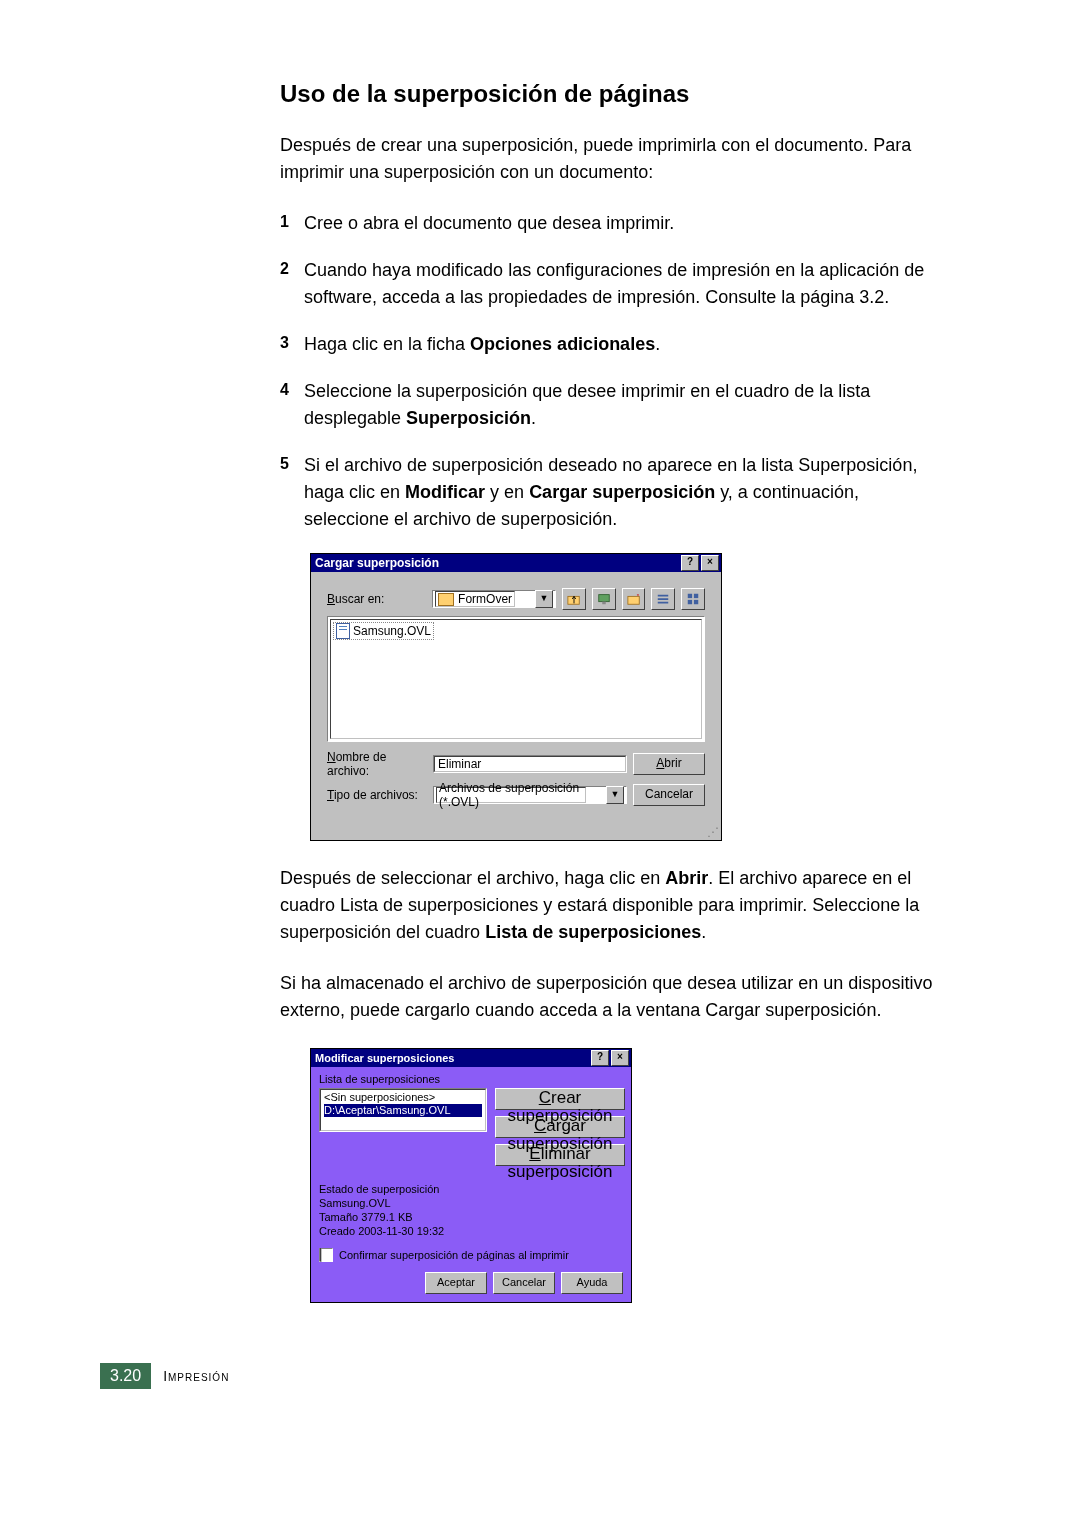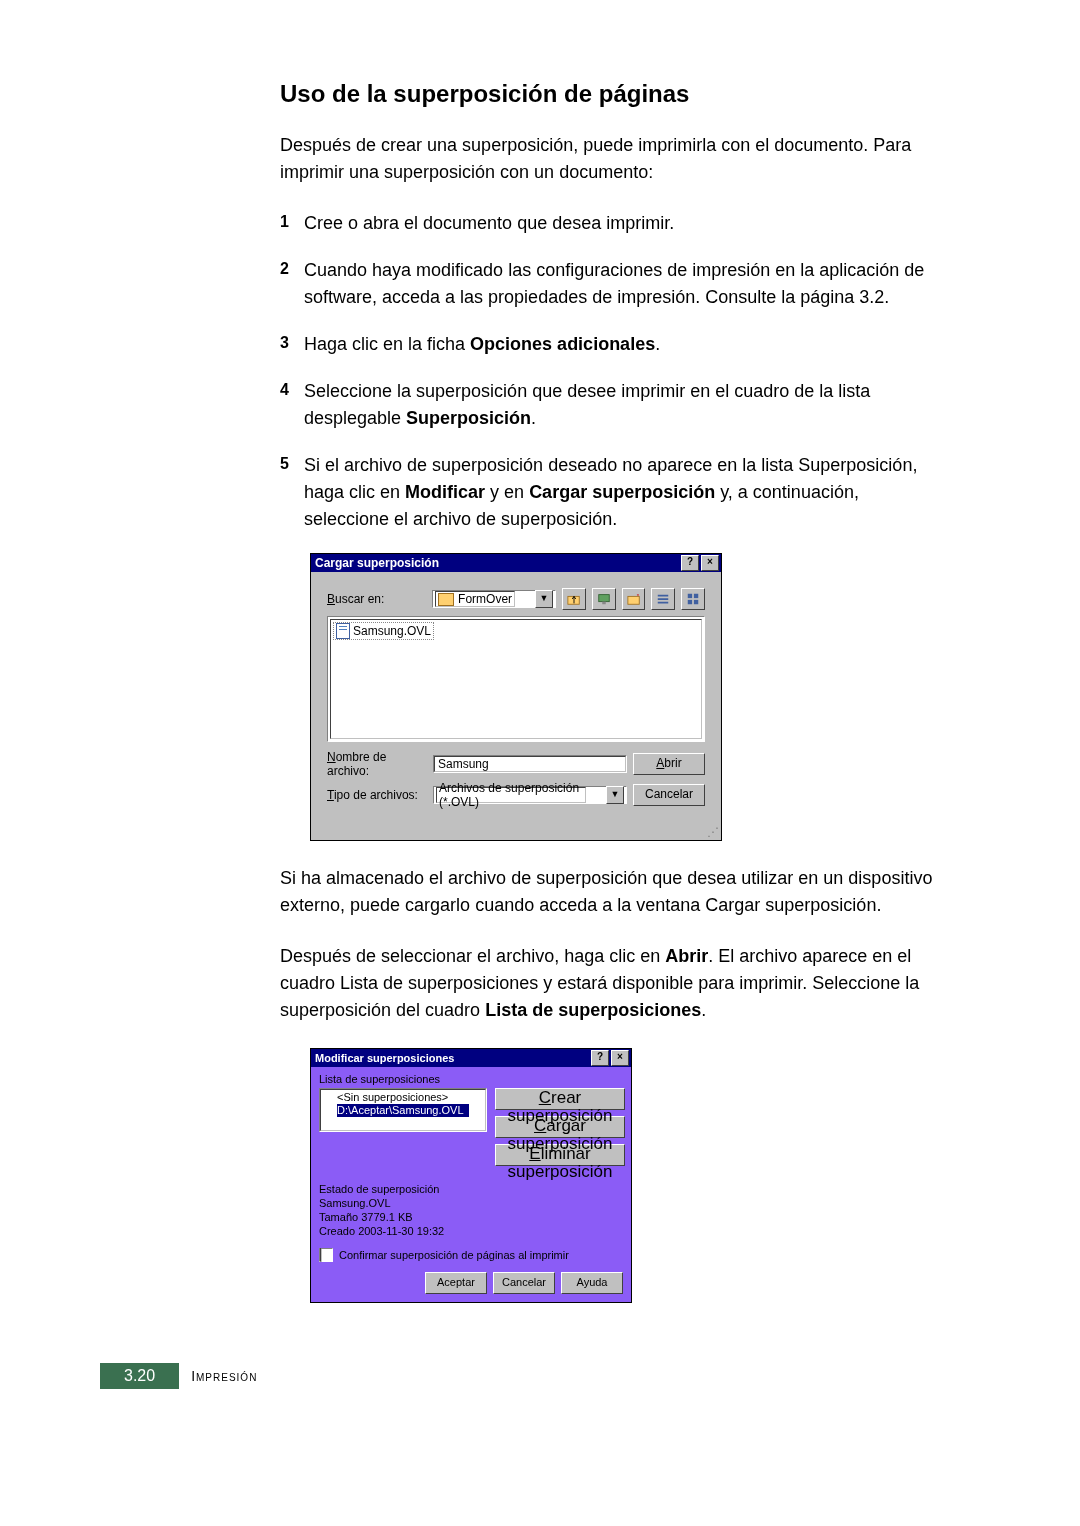--- a/index.html
+++ b/index.html
@@ -234,21 +234,21 @@
     border-bottom-color:#fff;
     height:44px;
     box-sizing:border-box;
   }
   .listbox-inner{
     border:1px solid #404040;
     border-right-color:#c0c0c0;
     border-bottom-color:#c0c0c0;
     height:100%;
     box-sizing:border-box;
-    padding:1px 16px;
+    padding:1px 3px;
     line-height:13px;
   }
   .sel{ background:#000080; color:#fff; }
   .btn2{
     width:128px;height:20px;
     background:#c0c0c0;
     border:1px solid #fff;
     border-right-color:#404040;
     border-bottom-color:#404040;
     text-align:center;
@@ -289,21 +289,21 @@
   .footer{
     margin-top: 60px;
     margin-left: 40px;
     display:flex;
     align-items:center;
     gap:12px;
   }
   .pagebox{
     background:#3a7050;
     color:#fff;
-    padding:4px 24px;
+    padding:4px 10px;
     font-size:16px;
   }
   .footer-label{
     font-size:14px;
     letter-spacing:1px;
     font-variant: small-caps;
   }
 </style>
 </head>
 <body>
@@ -394,43 +394,43 @@
           <div class="filelist-inner">
             <span class="file-item">
               <span class="doc-ico"></span>
               <span>Samsung.OVL</span>
             </span>
           </div>
         </div>
         <div class="row" style="margin-top:8px">
           <span class="lbl underline-first">Nombre de archivo:</span>
           <div class="textfield" style="flex:1">
-            <div class="textfield-inner">Samsung</div>
+            <div class="textfield-inner">Eliminar</div>
           </div>
           <div class="btn underline-first">Abrir</div>
         </div>
         <div class="row">
           <span class="lbl underline-first">Tipo de archivos:</span>
           <div class="combo" style="flex:1">
             <div class="combo-inner">
                 <span>Archivos de superposición (*.OVL)</span>
               </div>
             <div class="dropbtn">▼</div>
           </div>
           <div class="btn">Cancelar</div>
         </div>
       </div>
       <div class="resize-grip">⋰</div>
     </div>
 
-    <p class="intro" style="margin-top:10px">Si ha almacenado el archivo de superposición que desea utilizar en un dispositivo externo, puede cargarlo cuando acceda a la ventana Cargar superposición.</p>
-
     <p class="intro">
       <span>Después de seleccionar el archivo, haga clic en </span><span class="bold">Abrir</span><span>. El archivo aparece en el cuadro Lista de superposiciones y estará disponible para imprimir. Seleccione la superposición del cuadro </span><span class="bold">Lista de superposiciones</span><span>.</span>
     </p>
+
+    <p class="intro" style="margin-top:10px">Si ha almacenado el archivo de superposición que desea utilizar en un dispositivo externo, puede cargarlo cuando acceda a la ventana Cargar superposición.</p>
 
     <div class="dialog2">
       <div class="titlebar">
         <span class="title">Modificar superposiciones</span>
         <span class="tbtn">?</span>
         <span class="tbtn">×</span>
       </div>
       <div class="dlg2-body">
         <div style="margin-bottom:3px">Lista de superposiciones</div>
         <div class="dlg2-cols">

